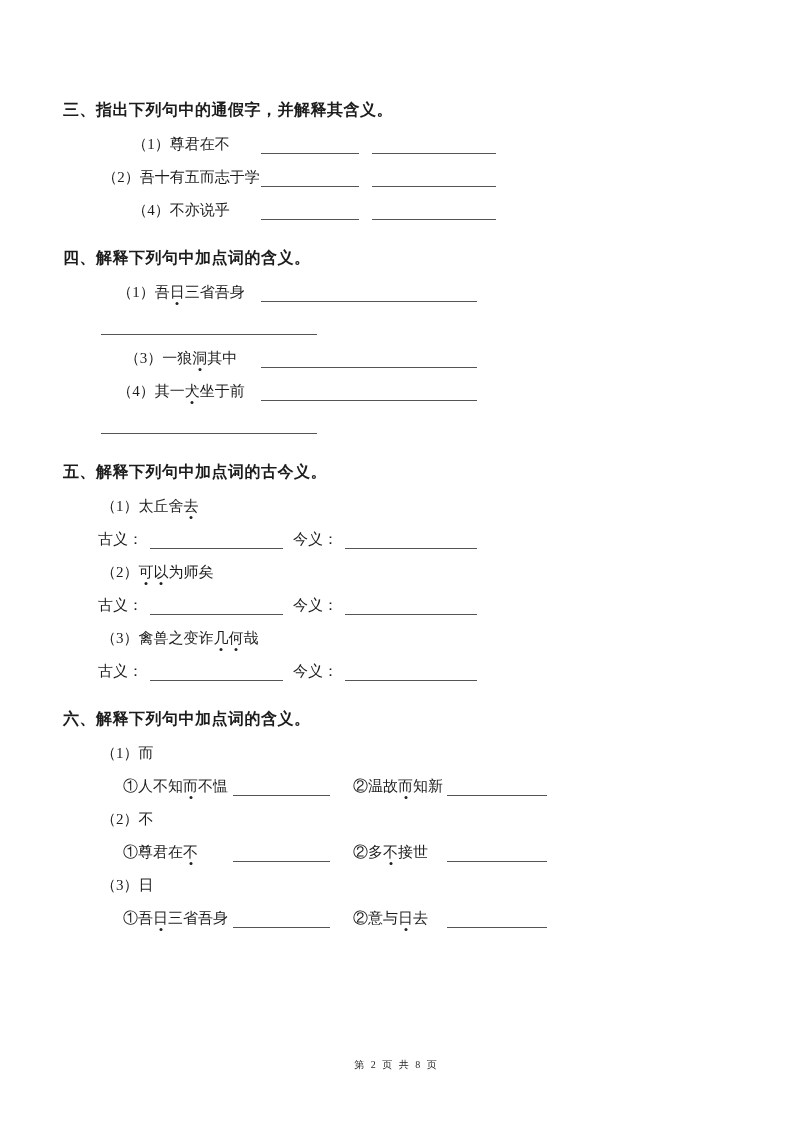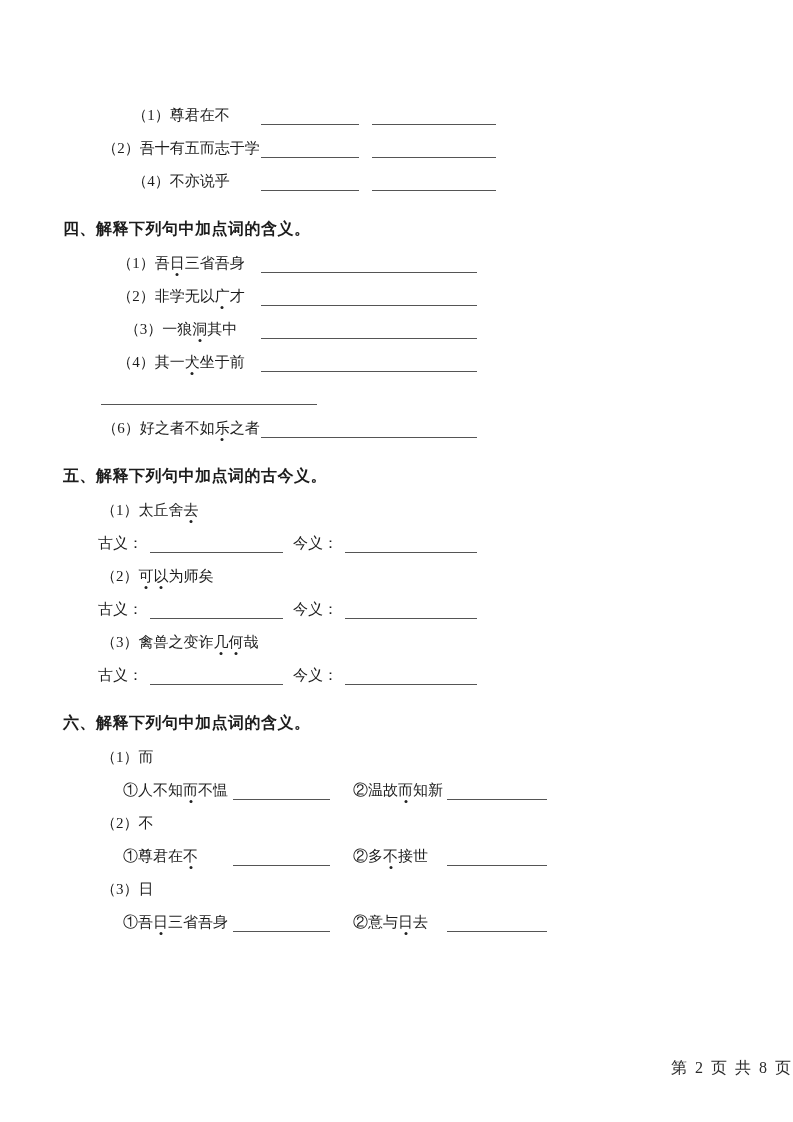--- a/index.html
+++ b/index.html
@@ -30,30 +30,31 @@
   .lbl-6a{flex:none;width:110px;white-space:nowrap;}
   .lbl-6b{flex:none;width:94px;white-space:nowrap;}
   .bk-6a{width:97px;margin-right:23px;}
   .bk-6b{width:100px;}
   .em-dot{position:relative;}
   .em-dot::after{
     content:"";position:absolute;left:50%;bottom:-5px;transform:translateX(-50%);
     width:3px;height:3px;border-radius:50%;background:#222;
   }
   .footer{
-    position:absolute;left:0;right:0;top:1058px;text-align:right;
-    font-size:16px;letter-spacing:2px;color:#2a2a2a;
+    position:absolute;left:0;right:0;top:1058px;text-align:center;
+    font-size:10px;letter-spacing:2px;color:#2a2a2a;
   }
 </style>
 </head>
 <body>
 
 <div class="page">
 
   <div class="section">
+    <div class="section-title">三、指出下列句中的通假字，并解释其含义。</div>
 
     <div class="q-row">
       <span class="q-label lbl-34"><span>（1）</span><span>尊君在不</span></span>
       <span class="blank bk-3a"></span>
       <span class="blank bk-3b"></span>
     </div>
     <div class="q-row">
       <span class="q-label lbl-34"><span>（2）</span><span>吾十有五而志于学</span></span>
       <span class="blank bk-3a"></span>
       <span class="blank bk-3b"></span>
@@ -66,36 +67,31 @@
   </div>
 
   <div class="section">
     <div class="section-title">四、解释下列句中加点词的含义。</div>
 
     <div class="q-row">
       <span class="q-label lbl-34"><span>（1）</span><span>吾<span class="em-dot">日</span>三省吾身</span></span>
       <span class="blank bk-4"></span>
     </div>
     <div class="q-row">
-      <span class="q-label lbl-34"><span>（2）</span><span>非学无以<span class="em-dot">广</span>才</span></span>
       <span class="blank bk-4"></span>
     </div>
     <div class="q-row">
       <span class="q-label lbl-34"><span>（3）</span><span>一狼<span class="em-dot">洞</span>其中</span></span>
       <span class="blank bk-4"></span>
     </div>
     <div class="q-row">
       <span class="q-label lbl-34"><span>（4）</span><span>其一<span class="em-dot">犬</span>坐于前</span></span>
       <span class="blank bk-4"></span>
     </div>
     <div class="q-row">
-      <span class="blank bk-4"></span>
-    </div>
-    <div class="q-row">
-      <span class="q-label lbl-34"><span>（6）</span><span>好之者不如<span class="em-dot">乐</span>之者</span></span>
       <span class="blank bk-4"></span>
     </div>
   </div>
 
   <div class="section">
     <div class="section-title">五、解释下列句中加点词的古今义。</div>
 
     <div class="q-row">
       <span class="q-label"><span>（1）</span><span>太丘舍<span class="em-dot">去</span></span></span>
     </div>

